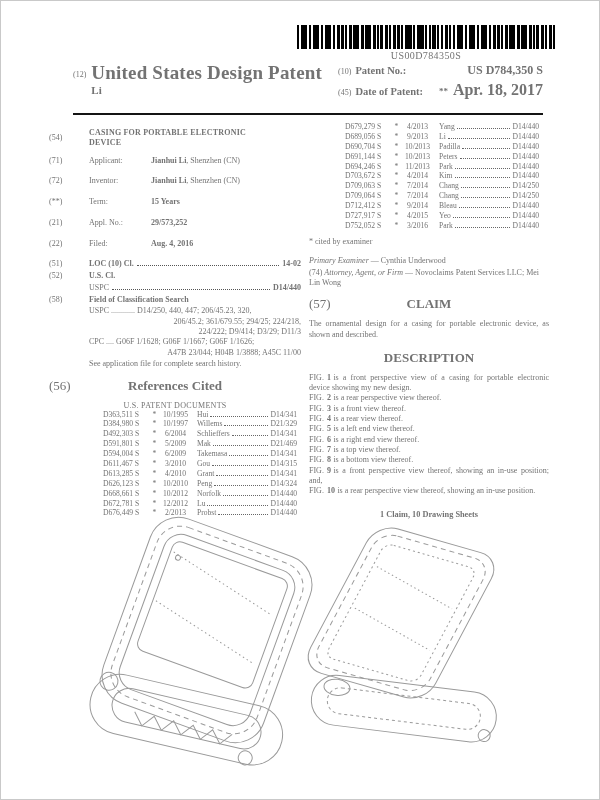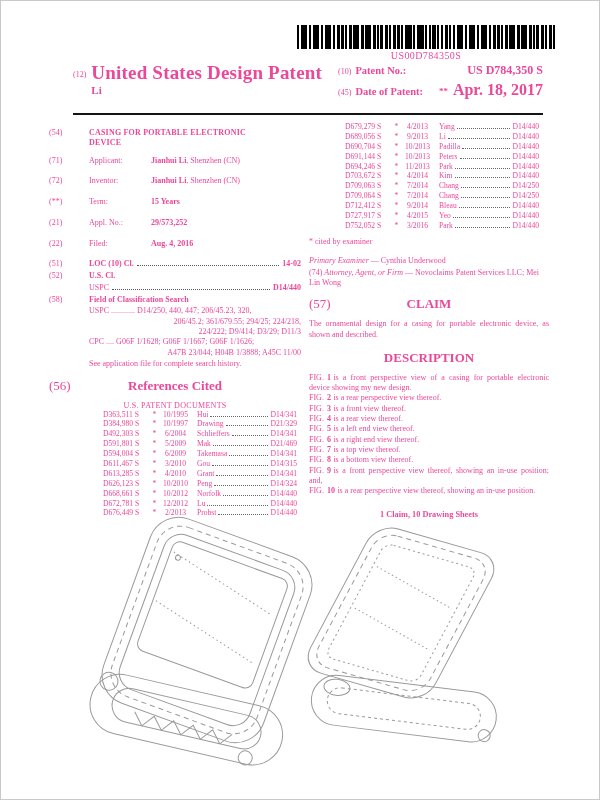--- a/index.html
+++ b/index.html
@@ -1,17 +1,17 @@
 <!DOCTYPE html>
 <html><head>
 <meta charset="utf-8">
 <style>
   html,body{margin:0;padding:0;background:#e9e9e9;}
   .page{position:relative;width:600px;height:800px;margin:0 auto;background:#fff;
-        color:#ec4899;font-family:"Liberation Serif","DejaVu Serif",serif;
+        color:#737373;font-family:"Liberation Serif","DejaVu Serif",serif;
         border:1px solid #c9c9c9;box-sizing:border-box;overflow:hidden;}
 
   
   .barcode-wrap{position:absolute;left:296px;top:24px;width:258px;text-align:center;}
   .barcode{height:24px;width:100%;background-color:#fff;
     background-image:
       repeating-linear-gradient(90deg,#000 0 2px,transparent 2px 4px),
       repeating-linear-gradient(90deg,#000 0 1px,transparent 1px 6px),
       repeating-linear-gradient(90deg,transparent 0 5px,#000 5px 8px,transparent 8px 13px);}
   .barcode-label{font-size:10px;letter-spacing:.4px;margin-top:1px;}
@@ -34,21 +34,21 @@
 
   
   .col{position:absolute;font-size:8px;line-height:1.22;}
   .col-left{top:127px;left:48px;width:252px;}
   .col-right{top:122px;left:308px;width:240px;}
 
   .bib-row{display:flex;margin-bottom:11px;}
   .bnum{width:40px;flex:none;}
   .blab{width:62px;flex:none;}
   .bval{flex:1;}
-  .title-row{margin-bottom:8px;}
+  .title-row{margin-bottom:8px;align-items:center;}
   .invention-title{font-weight:bold;max-width:176px;display:inline-block;letter-spacing:.2px;}
 
   .cls-row{display:flex;margin-bottom:2px;}
   .cls-body{flex:1;display:flex;align-items:baseline;}
   .leader{flex:1;border-bottom:1px dotted #555;margin:0 3px 2px;}
   .cls-sub{display:flex;align-items:baseline;margin:0 0 2px 40px;}
   .cls-lines{margin-left:40px;line-height:1.3;}
   .cls-lines p{margin:0;}
   .cls-lines p + p{text-align:right;}
   .search-note{margin:1px 0 9px 40px;}
@@ -208,21 +208,21 @@
           <span class="r-date">10/1995</span>
           <span class="r-name">Hui</span>
           <span class="r-leader"></span>
           <span class="r-cls">D14/341</span>
         </div>
 
         <div class="ref-row">
           <span class="r-num">D384,980 S</span>
           <span class="r-star">*</span>
           <span class="r-date">10/1997</span>
-          <span class="r-name">Drawing</span>
+          <span class="r-name">Willems</span>
           <span class="r-leader"></span>
           <span class="r-cls">D21/329</span>
         </div>
 
         <div class="ref-row">
           <span class="r-num">D492,303 S</span>
           <span class="r-star">*</span>
           <span class="r-date">6/2004</span>
           <span class="r-name">Schlieffers</span>
           <span class="r-leader"></span>

